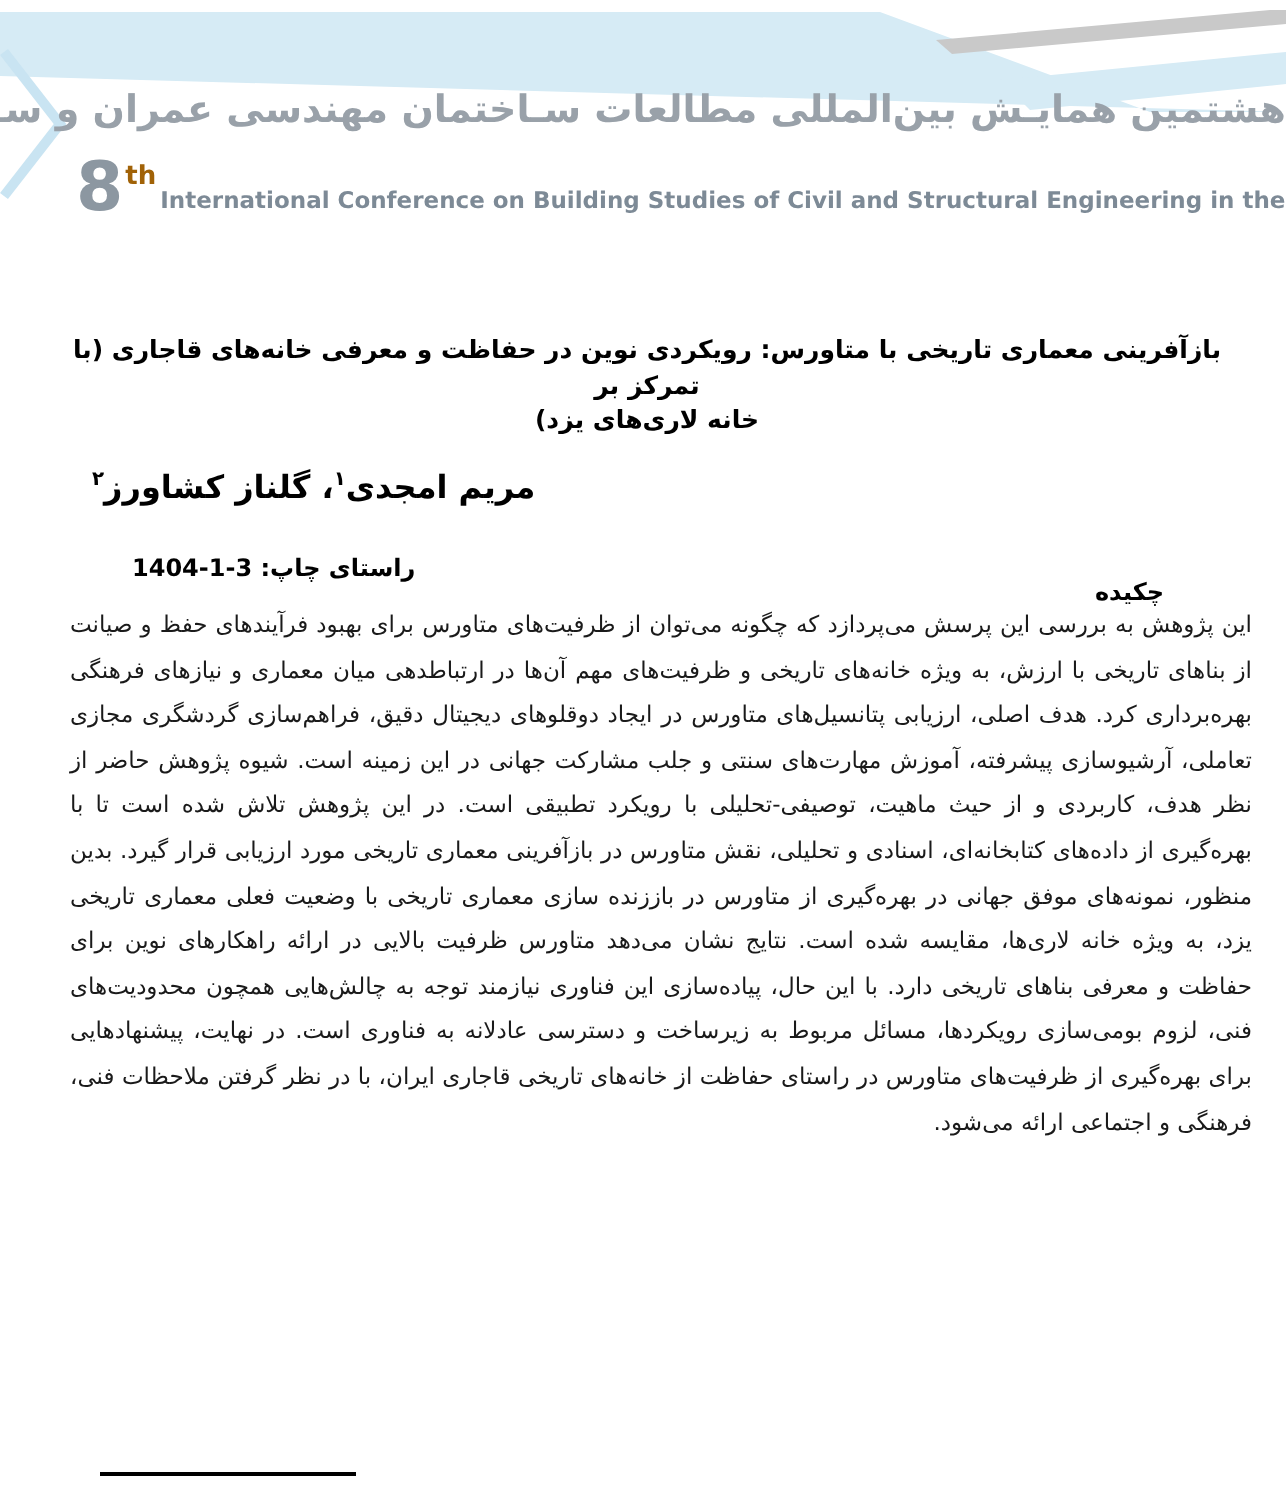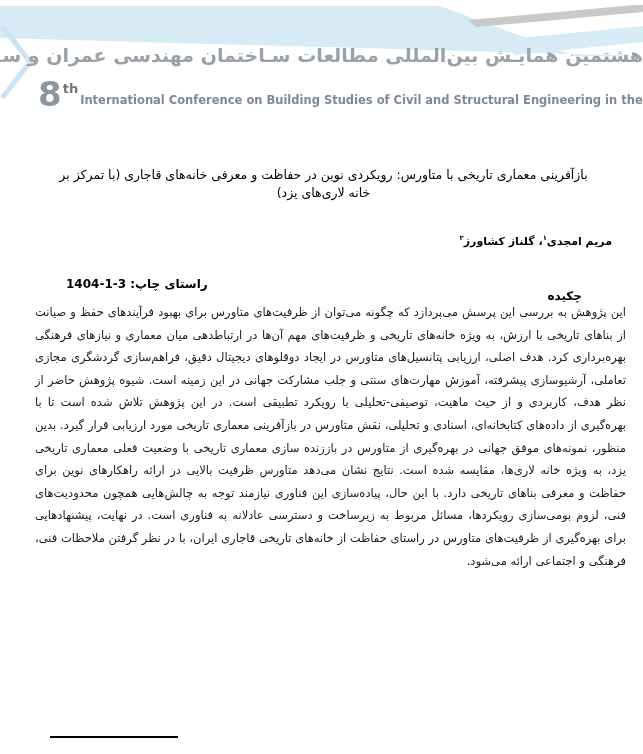--- a/index.html
+++ b/index.html
@@ -27,34 +27,34 @@
   
   .calligraphy{
     position:absolute;left:0;right:0;top:44px;height:40px;
     direction:rtl;text-align:center;white-space:nowrap;
     font-size:19px;font-weight:bold;color:#99a1a9;letter-spacing:0px;
   }
   .edition-row{
     position:absolute;left:38px;top:78px;display:flex;align-items:flex-end;
   }
   .edition-number{font-size:34px;line-height:32px;font-weight:bold;color:#8c97a1;}
-  .edition-suffix{font-size:13px;font-weight:bold;color:#737373;position:relative;top:-14px;left:1px;}
+  .edition-suffix{font-size:13px;font-weight:bold;color:#a16207;position:relative;top:-14px;left:1px;}
   .english-title{
     font-size:11.5px;font-weight:bold;color:#7d8a96;
     padding-bottom:3px;margin-left:3px;white-space:nowrap;
   }
   
   .paper-title{
     position:absolute;left:35px;right:31px;top:166px;
-    direction:rtl;text-align:center;font-size:12.5px;font-weight:normal;
+    direction:rtl;text-align:center;font-size:12.5px;font-weight:bold;
     color:#000;line-height:17.5px;
   }
   .authors{
     position:absolute;left:46px;right:31px;top:234px;
-    direction:rtl;text-align:right;font-size:11px;font-weight:bold;color:#000;
+    direction:rtl;text-align:left;font-size:16px;font-weight:bold;color:#000;
   }
   .authors sup{font-size:0.62em;vertical-align:super;}
   .abstract-header{
     position:absolute;left:35px;right:31px;top:277px;height:18px;
     direction:rtl;font-size:12px;font-weight:bold;color:#000;
   }
   .abstract-label{position:absolute;right:30px;top:12px;}
   .print-date{position:absolute;left:31px;top:0;direction:rtl;}
   .print-date .date-value{direction:ltr;unicode-bidi:embed;}
   .abstract-text{

